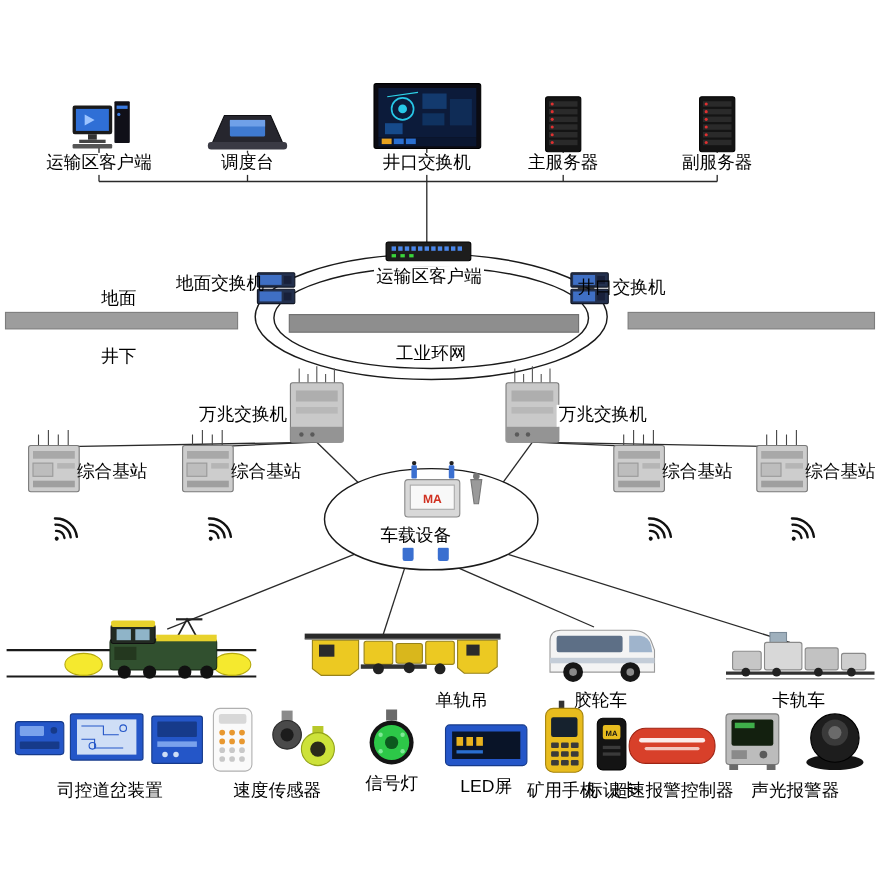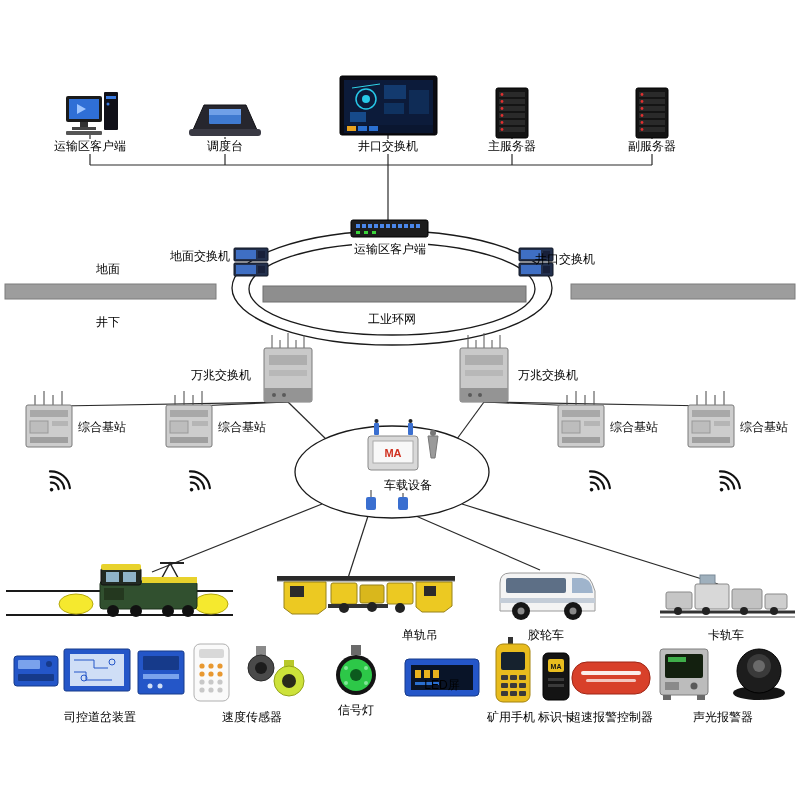--- a/index.html
+++ b/index.html
@@ -1,18 +1,18 @@
 <!DOCTYPE html>
 <html><head>
 <meta charset="utf-8">
 <style>
   html,body{margin:0;padding:0;background:#fff;}
   .canvas{position:relative;width:800px;height:800px;background:#fff;font-family:"Liberation Sans",sans-serif;overflow:hidden;}
   svg.layer{position:absolute;left:0;top:0;}
-  .label{position:absolute;transform:translateX(-50%);font-size:12px;color:#000;white-space:nowrap;line-height:1.25;text-align:center;}
+  .label{position:absolute;transform:translateX(-50%);font-size:16px;color:#000;white-space:nowrap;line-height:1.25;text-align:center;}
   .label.bg{background:#fff;padding:0 2px;}
 </style>
 </head>
 <body>
 
 <div class="canvas">
 
 <svg class="layer" width="800" height="800" viewBox="0 0 800 800">
   <defs>
     <g id="proto-server">
@@ -387,28 +387,28 @@
 <div class="label" style="left:565px;top:252px">井口交换机</div>
 <div class="label" style="left:108px;top:262px">地面</div>
 <div class="label" style="left:108px;top:315px">井下</div>
 <div class="label bg" style="left:392px;top:312px">工业环网</div>
 <div class="label bg" style="left:221px;top:368px">万兆交换机</div>
 <div class="label bg" style="left:548px;top:368px">万兆交换机</div>
 <div class="label" style="left:102px;top:420px">综合基站</div>
 <div class="label" style="left:242px;top:420px">综合基站</div>
 <div class="label" style="left:634px;top:420px">综合基站</div>
 <div class="label" style="left:764px;top:420px">综合基站</div>
-<div class="label bg" style="left:408px;top:478px">车载设备</div>
+<div class="label bg" style="left:378px;top:478px">车载设备</div>
 
 <div class="label" style="left:420px;top:628px">单轨吊</div>
 <div class="label" style="left:546px;top:628px">胶轮车</div>
 <div class="label" style="left:726px;top:628px">卡轨车</div>
 
 <div class="label" style="left:100px;top:710px">司控道岔装置</div>
 <div class="label" style="left:252px;top:710px">速度传感器</div>
 <div class="label" style="left:356px;top:703px">信号灯</div>
-<div class="label" style="left:442px;top:678px">LED屏</div>
+<div class="label" style="left:442px;top:706px">LED屏</div>
 <div class="label" style="left:511px;top:710px">矿用手机</div>
 <div class="label" style="left:556px;top:710px">标识卡</div>
 <div class="label" style="left:611px;top:710px">超速报警控制器</div>
 <div class="label" style="left:723px;top:710px">声光报警器</div>
 
 </div>
 
 </body></html>

